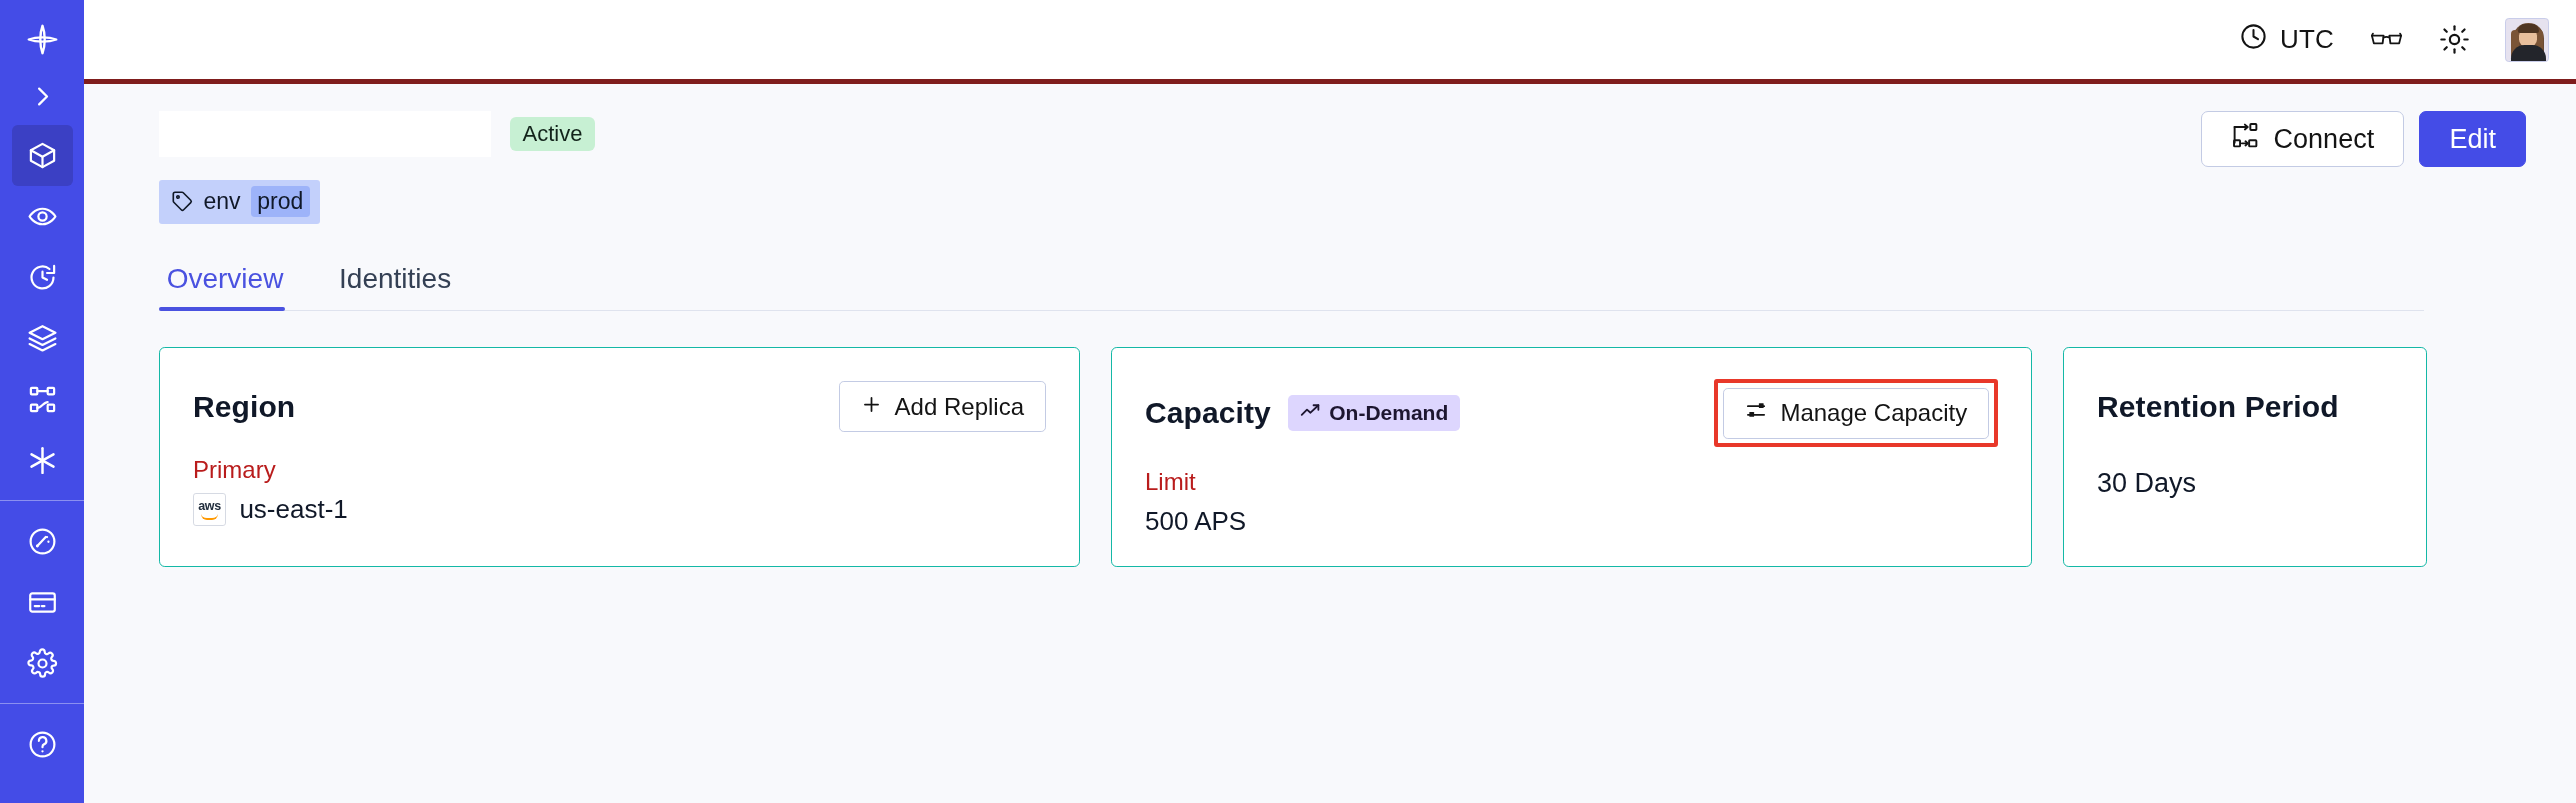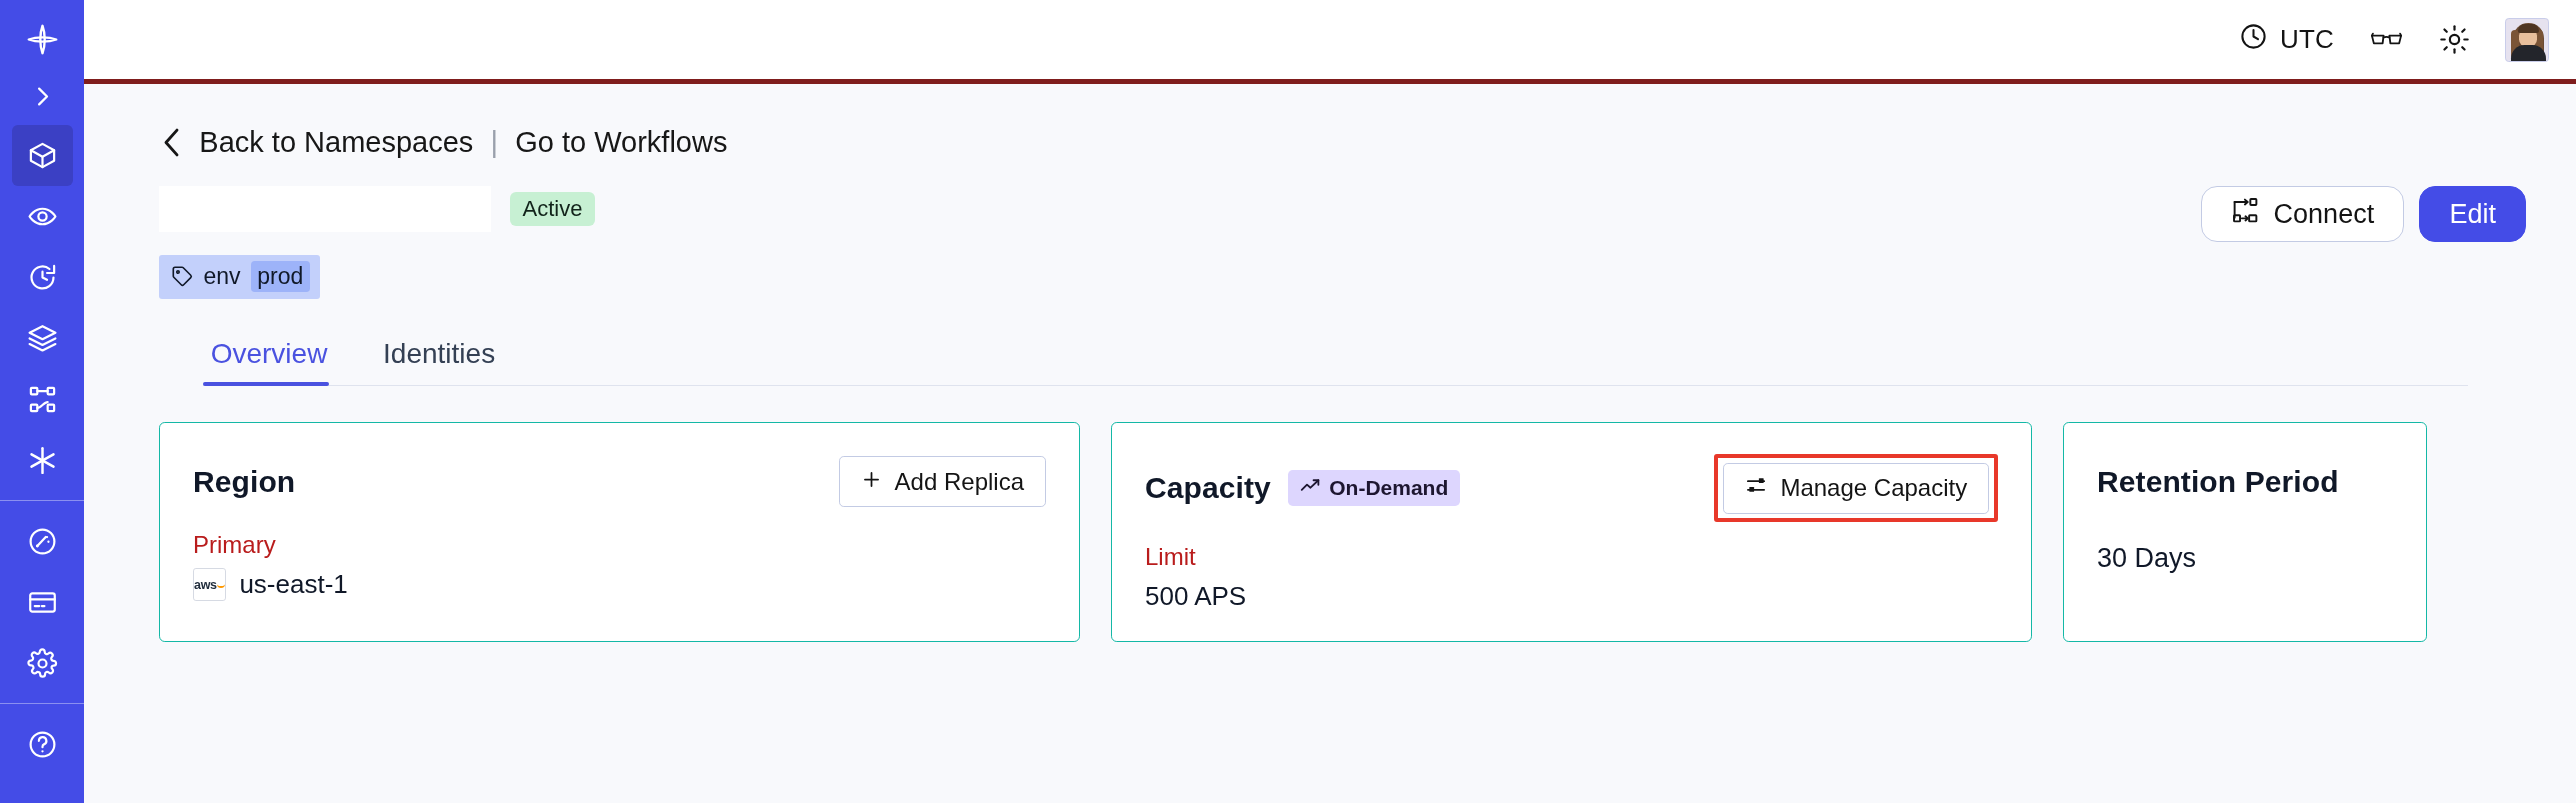--- a/index.html
+++ b/index.html
@@ -87,21 +87,21 @@
     width: 332px; height: 46px; background: #ffffff;
   }
   .badge-active {
     background: #c7f0d3; color: #12231a;
     font-size: 22px; padding: 5.8px 12.5px; border-radius: 6px;
     line-height: 1; white-space: nowrap;
   }
   .title-actions { margin-left: auto; display: flex; align-items: center; gap: 15.3px; }
   .btn {
     display: inline-flex; align-items: center; justify-content: center; gap: 13.4px;
-    font-size: 27px; border-radius: 16px; cursor: pointer; white-space: nowrap;
+    font-size: 27px; border-radius: 7px; cursor: pointer; white-space: nowrap;
   }
   .btn-connect {
     background: #ffffff; color: #141414;
     border: 1px solid #c3cbe4; padding: 11.5px 29px; height: 56px;
   }
   .btn-edit {
     background: #444ce7; color: #ffffff; border: 1px solid #444ce7;
     padding: 11.5px 29px; height: 56px;
   }
 
@@ -111,21 +111,20 @@
     background: #c3d0fb; border-radius: 3px;
     padding: 6.7px 9.6px 6.7px 11.5px; font-size: 23px; color: #101828;
   }
   .tag-chip .tag-icon { display: flex; align-items: center; color: #101828; }
   .tag-val { background: #9db3f9; border-radius: 3.8px; padding: 1.9px 6.7px; }
 
   .tabs {
     margin-top: 33px; display: flex; gap: 0;
     border-bottom: 1px solid #dfe3ee;
     width: 2265px;
-    margin-left: 44px;
   }
   .tab {
     font-size: 28px; padding: 5.8px 25px 15.3px 7.7px;
     color: #344054; cursor: pointer; position: relative;
     margin-right: 23px;
   }
   .tab.active { color: #4a52e0; }
   .tab.active::after {
     content: ""; position: absolute; left: 0; right: 23px; bottom: -1px;
     height: 3.8px; background: #4a52e0; border-radius: 1.9px;
@@ -161,21 +160,21 @@
   .highlight-box {
     display: inline-block; border: 4.8px solid #e8382a; border-radius: 2.9px; padding: 4.8px;
   }
   .card-sub { font-size: 24px; color: #b91c1c; margin-top: 21px; }
   .card-val {
     font-size: 26px; color: #101828; margin-top: 9.6px;
     display: flex; align-items: center; gap: 13.4px;
   }
   .aws-badge {
     width: 33px; height: 33px; border: 1px solid #d6dae3; border-radius: 2.9px;
-    background: #ffffff; display: flex; flex-direction: row;
+    background: #ffffff; display: flex; flex-direction: column;
     align-items: center; justify-content: center; line-height: 1;
   }
   .aws-badge .aws-word {
     font-size: 12.5px; font-weight: 700; color: #232f3e;
     font-family: "Liberation Sans", sans-serif; letter-spacing: -0.3px;
   }
   .aws-badge .aws-smile {
     width: 17.3px; height: 5.8px; border-bottom: 2.9px solid #ff9900;
     border-radius: 0 0 9.6px 9.6px; margin-top: 1px;
   }
@@ -336,30 +335,20 @@
           <div class="face"></div>
           <div class="fringe"></div>
           <div class="body"></div>
         </div>
 
       </div>
     </header>
 
     <main class="page">
 
-      <div class="back-row">
-        <span class="back-chevron">
-          <svg width="25" height="33" viewBox="0 0 16 24" fill="none" stroke="#171717" stroke-width="2.1" stroke-linecap="round" stroke-linejoin="round">
-            <polyline points="12 3 4 12 12 21"></polyline>
-          </svg>
-        </span>
-        <span class="back-link">Back to Namespaces</span>
-        <span class="back-sep">|</span>
-        <span class="back-link">Go to Workflows</span>
-      </div>
 
       <div class="title-row">
         <div class="title-left">
           <div class="ns-title-redacted"></div>
           <span class="badge-active">Active</span>
         </div>
         <div class="title-actions">
           <button class="btn btn-connect">
             <span>
               <svg width="29" height="27" viewBox="0 0 24 22" fill="none" stroke="#141414" stroke-width="1.6" stroke-linecap="round" stroke-linejoin="round">

